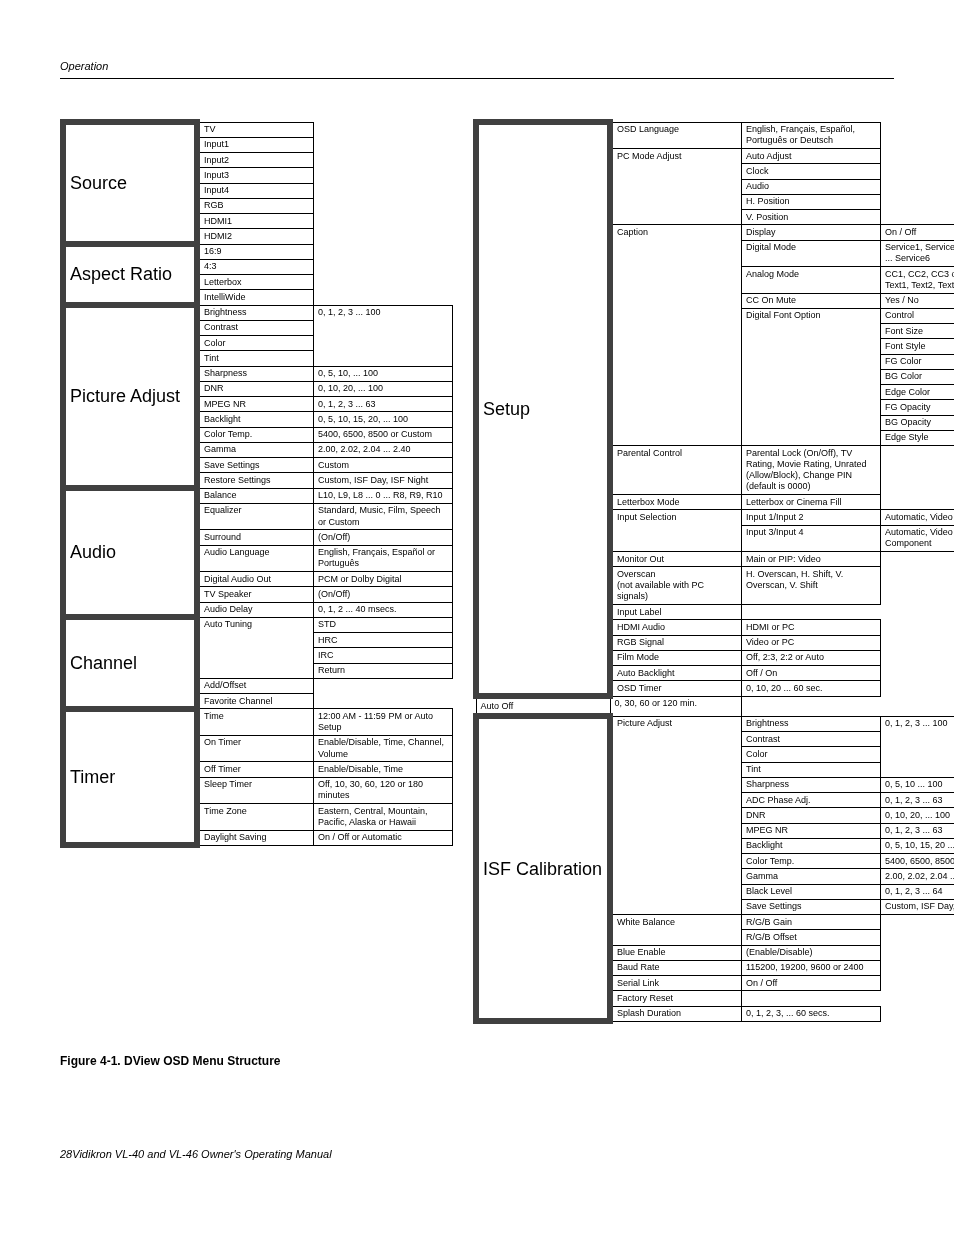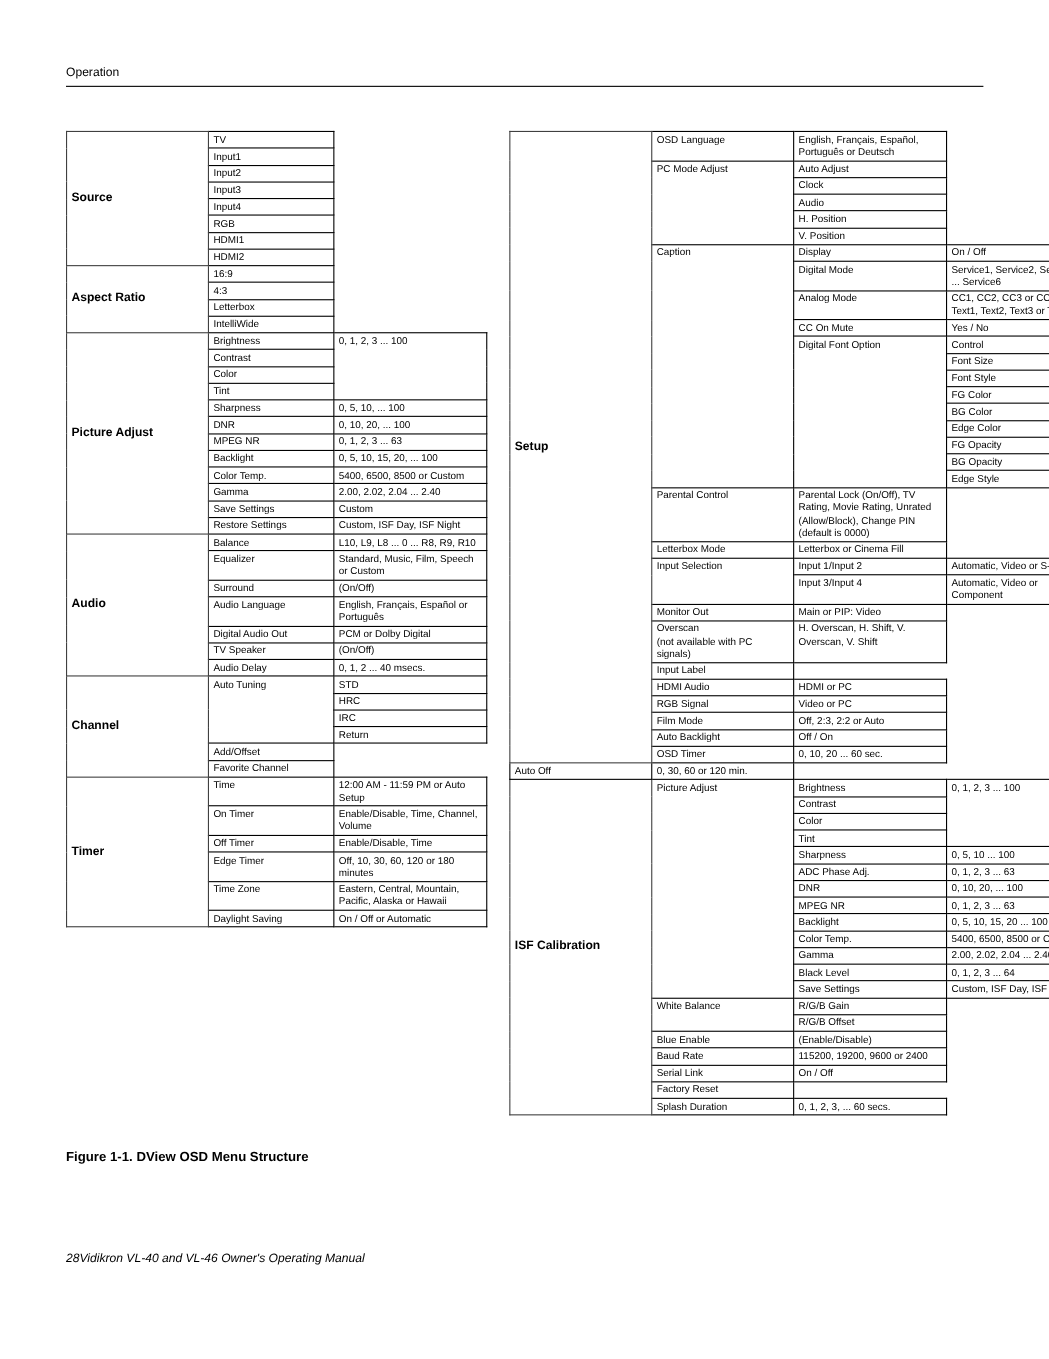--- a/index.html
+++ b/index.html
@@ -5,20 +5,21 @@
     body {
       font-family: "Helvetica Neue", Arial, sans-serif;
       font-size: 9px;
       margin: 0;
       padding: 60px 60px 40px 60px;
       width: 954px;
       box-sizing: border-box;
       color: #000;
     }
     .header {
+      font-style: italic;
       font-size: 11px;
       margin-bottom: 6px;
     }
     .header-rule {
       border-top: 1px solid #000;
       margin-bottom: 40px;
     }
     .tables-container {
       display: flex;
       gap: 20px;
@@ -30,24 +31,24 @@
     table {
       border-collapse: collapse;
     }
     td {
       border: 1px solid #000;
       padding: 1.5px 4px;
       vertical-align: top;
       line-height: 1.25;
     }
     .section-label {
-      font-weight: bold;
-      font-size: 11px;
+      font-weight: normal;
+      font-size: 18px;
       vertical-align: middle;
-      border: 1px solid #404040;
+      border: 6px solid #404040;
     }
     .footer {
       margin-top: 30px;
       font-weight: bold;
       font-size: 12px;
     }
     .page-footer {
       display: flex;
       font-style: italic;
       font-size: 11px;
@@ -218,21 +219,21 @@
           </tr>
   <tr>
             <td>On Timer</td>
             <td>Enable/Disable, Time, Channel, Volume</td>
           </tr>
   <tr>
             <td>Off Timer</td>
             <td>Enable/Disable, Time</td>
           </tr>
   <tr>
-            <td>Edge Timer</td>
+            <td>Sleep Timer</td>
             <td>Off, 10, 30, 60, 120 or 180 minutes</td>
           </tr>
   <tr>
             <td>Time Zone</td>
             <td>Eastern, Central, Mountain, Pacific, Alaska or Hawaii</td>
           </tr>
   <tr>
             <td>Daylight Saving</td>
             <td>On / Off or Automatic</td>
           </tr>
@@ -440,18 +441,18 @@
   <tr>
             <td>Splash Duration</td>
             <td>0, 1, 2, 3, ... 60 secs.</td>
           </tr>
 </tbody>
       </table>
 </div>
 
 </div>
 
-<div class="footer">Figure 1-1. DView OSD Menu Structure</div>
+<div class="footer">Figure 4-1. DView OSD Menu Structure</div>
 
 <div class="page-footer">
   <span>28</span>
   <span>Vidikron VL-40 and VL-46 Owner's Operating Manual</span>
 </div>
 
 </body></html>

